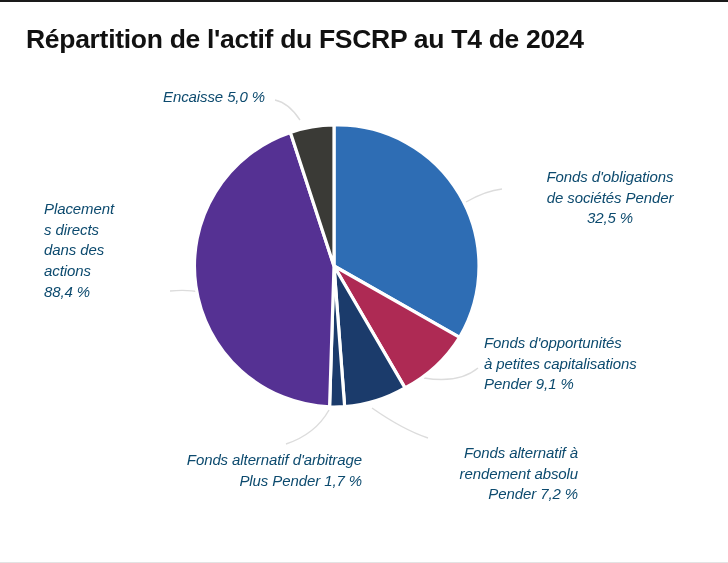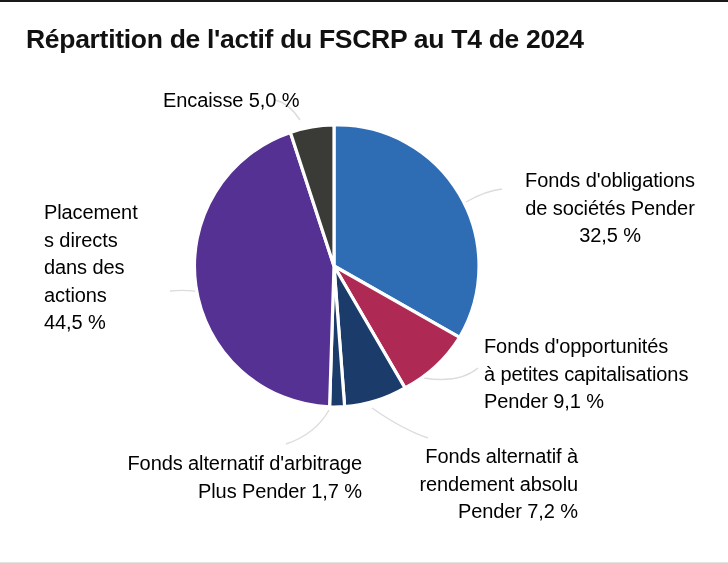--- a/index.html
+++ b/index.html
@@ -53,25 +53,26 @@
     left: 0;
     top: 0;
     width: 728px;
     height: 563px;
     display: block;
   }
 
   
   .pie-label {
     position: absolute;
-    color: #000000;
-    font-size: 20px;
+    color: #0c4a6e;
+    font-size: 15px;
     line-height: 1.38;
     letter-spacing: -0.1px;
     white-space: pre-line;
+    font-style: italic;
   }
 
   #label-encaisse {
     left: 163px;
     top: 85px;
     width: 230px;
     text-align: left;
   }
   #label-obligations {
     left: 506px;
@@ -154,15 +155,15 @@
 rendement absolu
 Pender 7,2 %</div>
 
   <div class="pie-label" id="label-arbitrage">Fonds alternatif d'arbitrage
 Plus Pender 1,7 %</div>
 
   <div class="pie-label" id="label-actions">Placement
 s directs
 dans des
 actions
-44,5 %</div>
+88,4 %</div>
 
 </div>
 
 </body></html>

